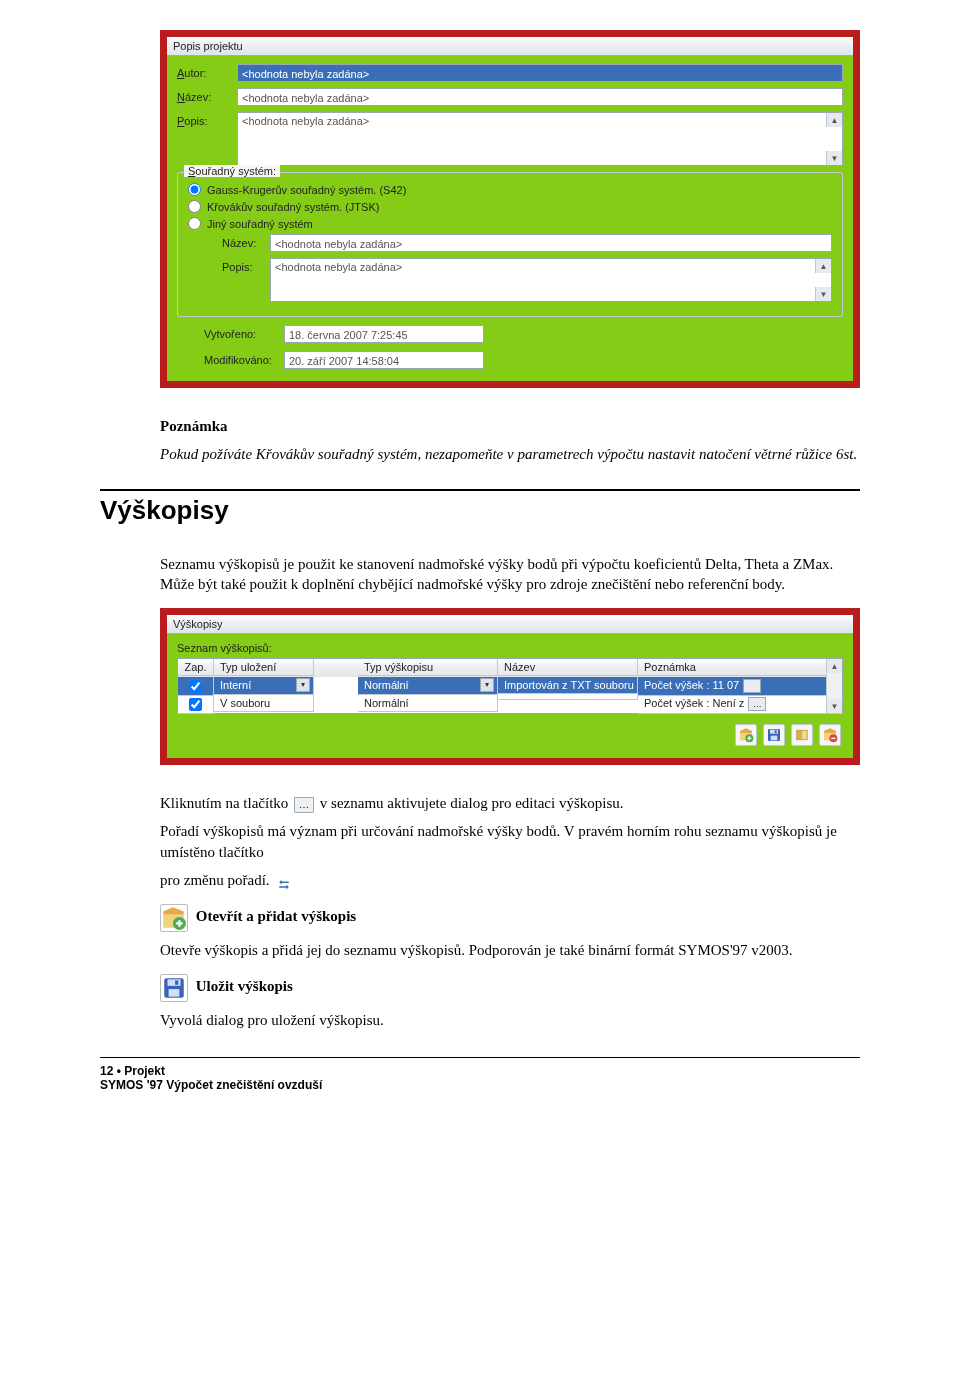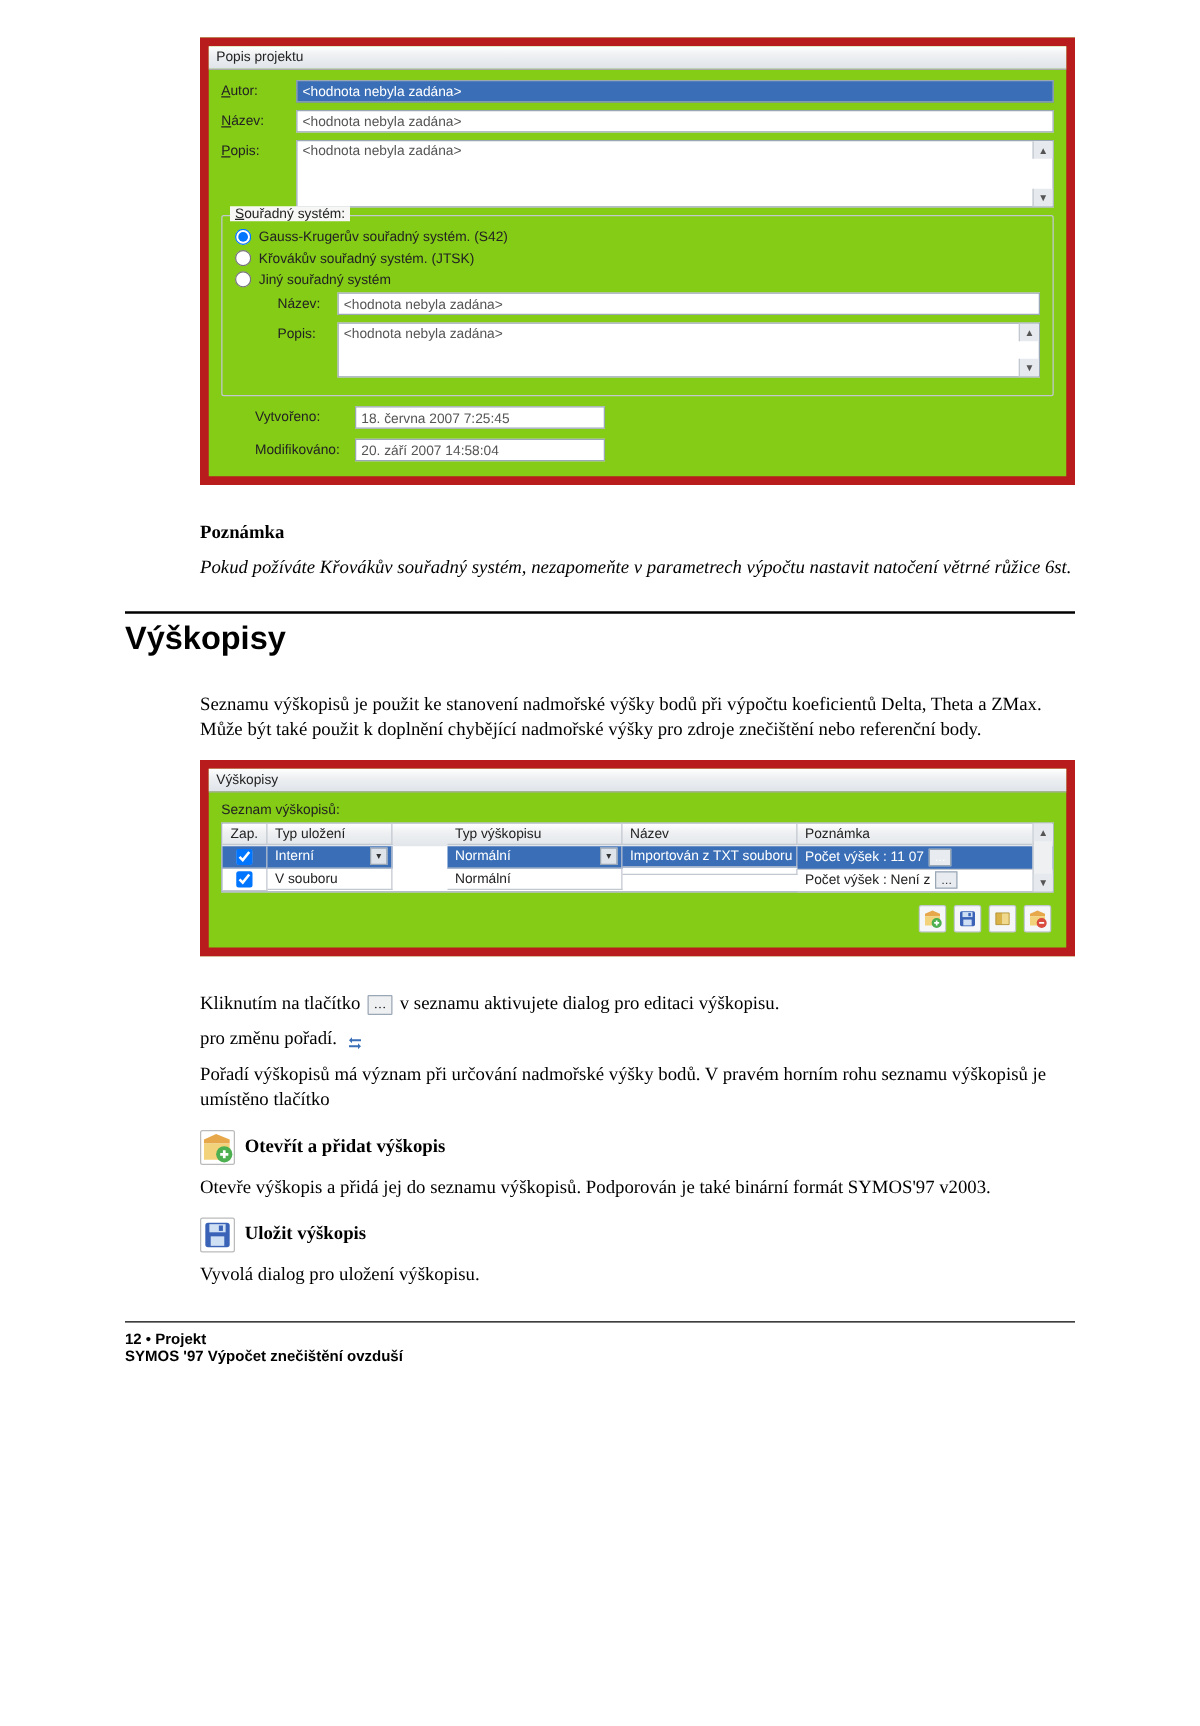--- a/index.html
+++ b/index.html
@@ -332,30 +332,30 @@
       </div>
     </div>
   </div>
 
   <div class="doc">
     <p>
       <span>Kliknutím na tlačítko </span>
       <span class="inline-ellipsis">…</span>
       <span> v seznamu aktivujete dialog pro editaci výškopisu.</span>
     </p>
+    <p>Pořadí výškopisů má význam při určování nadmořské výšky bodů. V pravém horním rohu seznamu výškopisů je umístěno tlačítko</p>
     <p>
       <span>pro změnu pořadí. </span>
       <span class="swap-icon">
         <svg viewBox="0 0 20 14">
             <path d="M4 4l3-3v2h9v2H7v2z" fill="#3a6fb7"></path>
             <path d="M16 10l-3 3v-2H4V9h9V7z" fill="#3a6fb7"></path>
           </svg>
       </span>
     </p>
-    <p>Pořadí výškopisů má význam při určování nadmořské výšky bodů. V pravém horním rohu seznamu výškopisů je umístěno tlačítko</p>
 
     <p style="margin-top:14px">
       <span class="big-icon">
         <svg viewBox="0 0 24 24">
             <path fill="#e7a84c" d="M2 6l9-4 10 4v3H2z"></path>
             <path fill="#f2d27a" d="M2 9h19v12H2z"></path>
             <circle cx="17" cy="17" r="6" fill="#4caf50"></circle>
             <path d="M16 14h2v6h-2zM14 16h6v2h-6z" fill="#fff"></path>
           </svg>
       </span>

